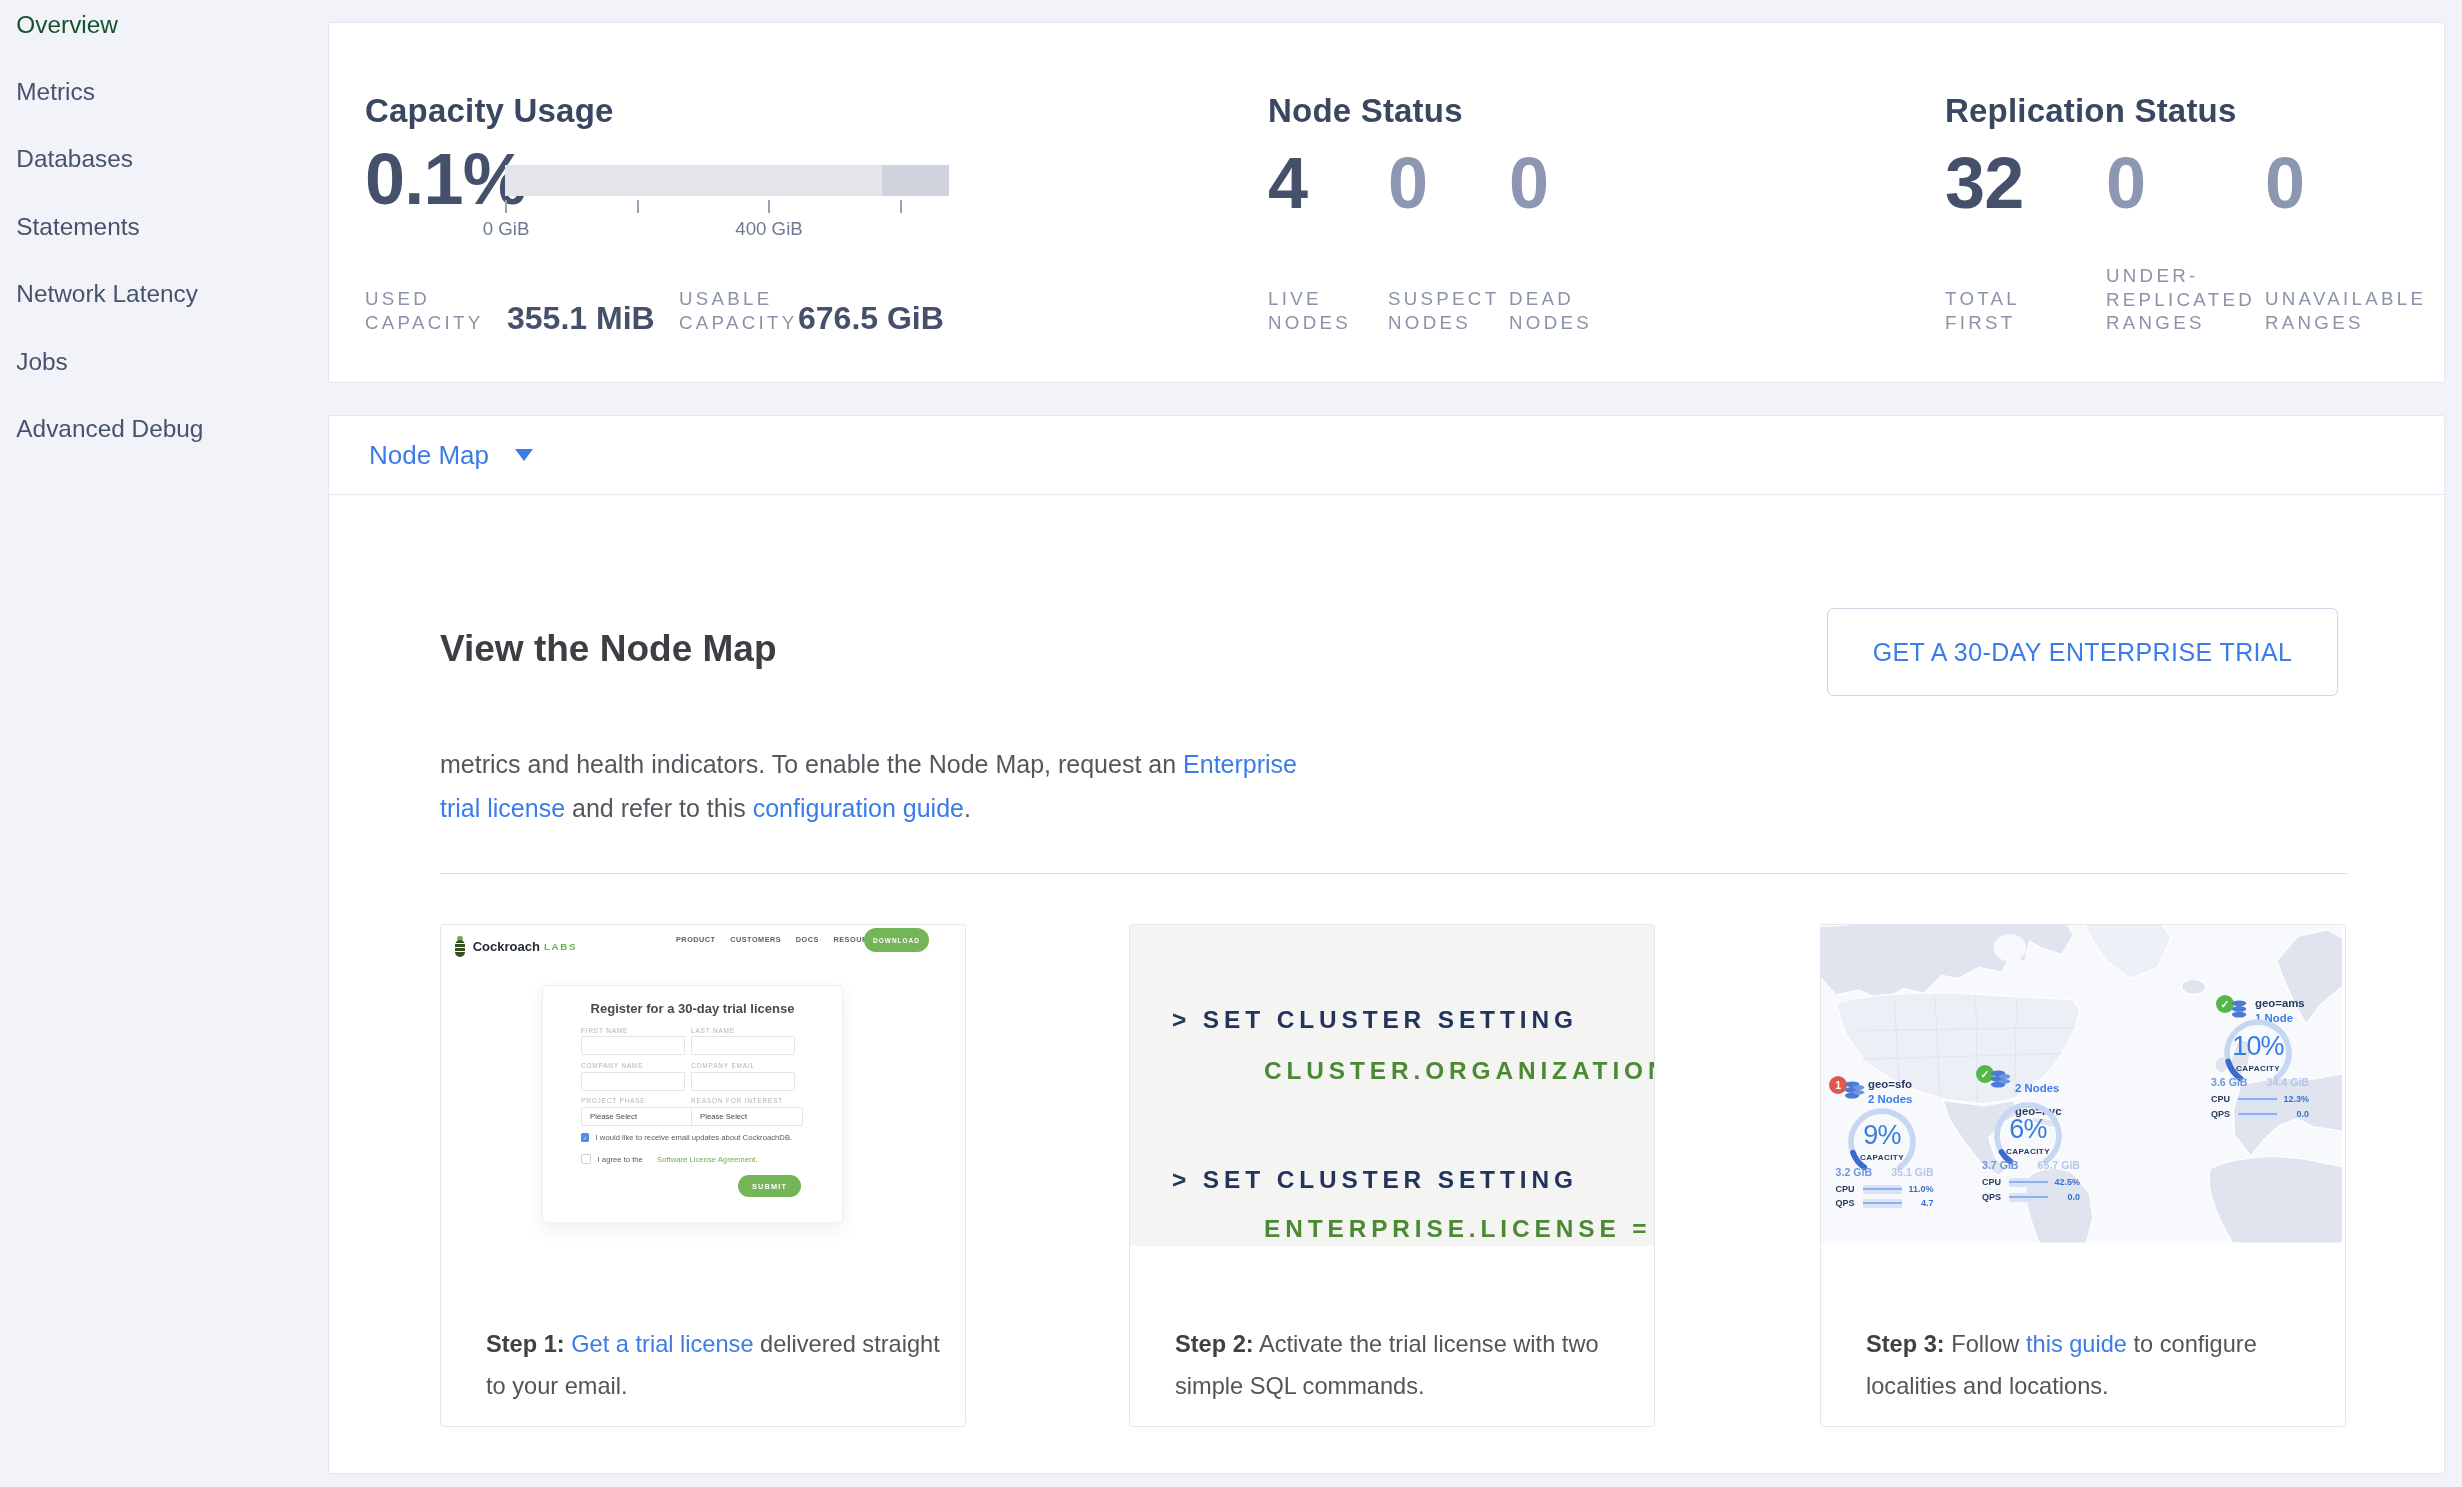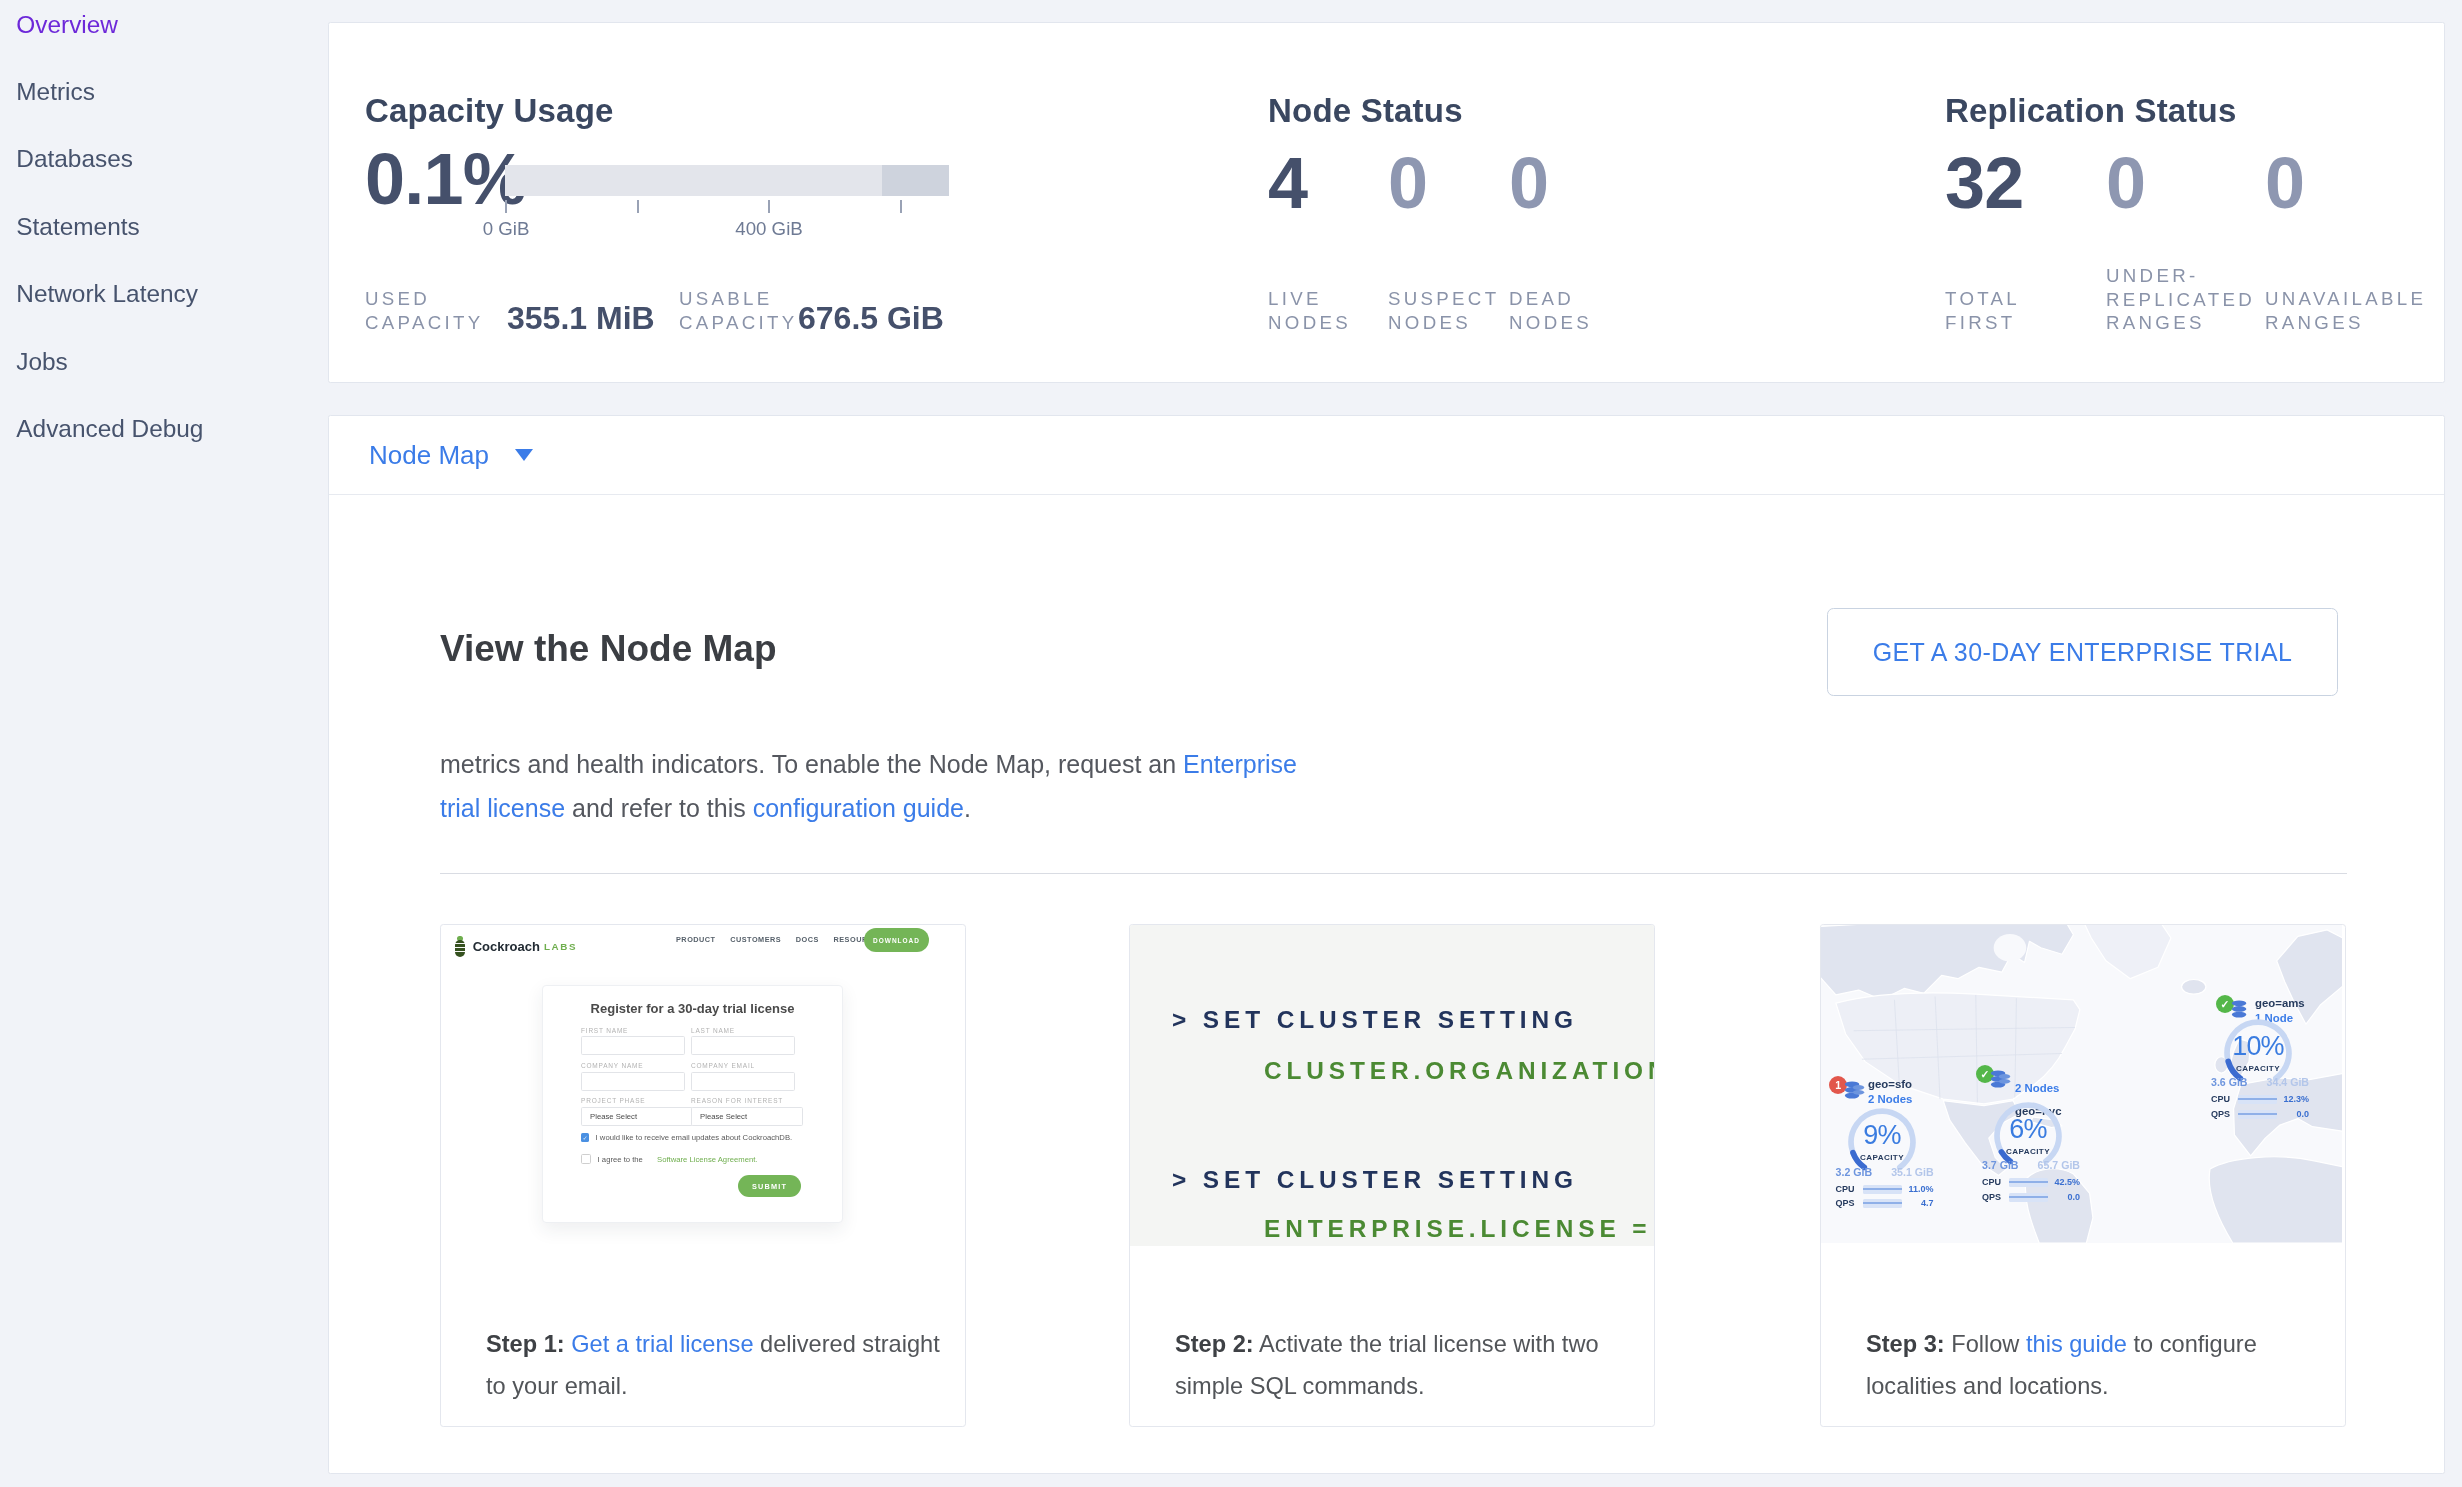--- a/index.html
+++ b/index.html
@@ -9,21 +9,21 @@
     font-family:"Liberation Sans",sans-serif;
     color:#3b4a63;
   }
 
   
   .sidebar{position:absolute;left:0;top:0;width:328px;height:1488px;}
   .nav-item{
     position:absolute;left:16.3px;height:49px;display:flex;align-items:center;
     font-size:24.4px;color:#47536d;cursor:pointer;white-space:nowrap;
   }
-  .nav-item.active{color:#6d28d9;}
+  .nav-item.active{color:#14532d;}
 
   
   .panel{
     position:absolute;left:328px;width:2115px;background:#ffffff;
     border:1.6px solid #e2e6ee;border-radius:2.4px;
   }
 
   
   #summary-panel{top:22px;height:359px;}
   .stat-group{position:absolute;top:0;height:100%;}

